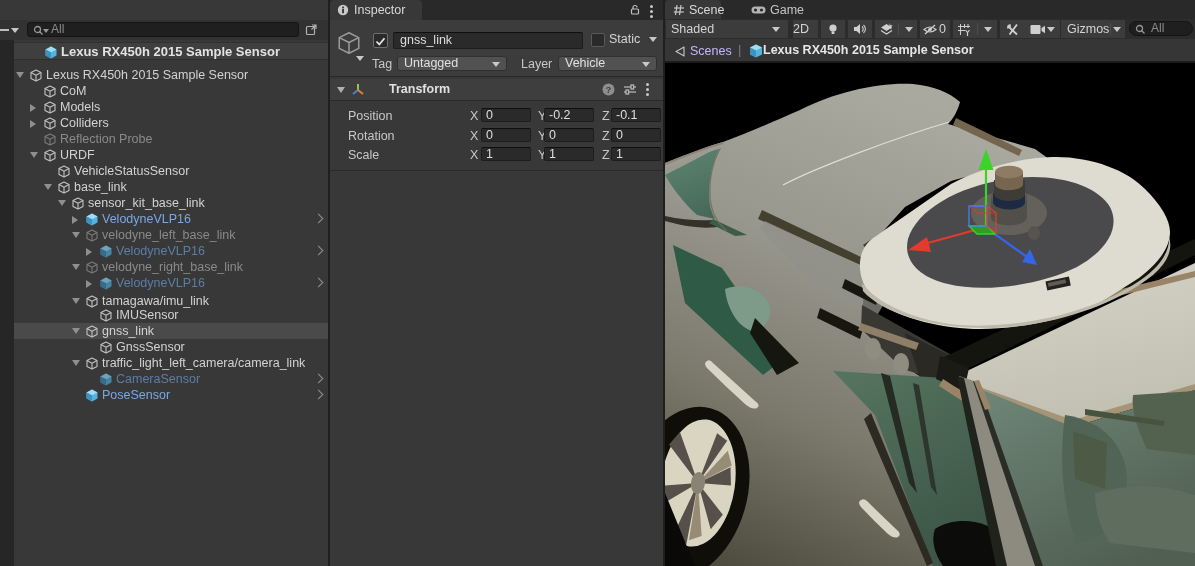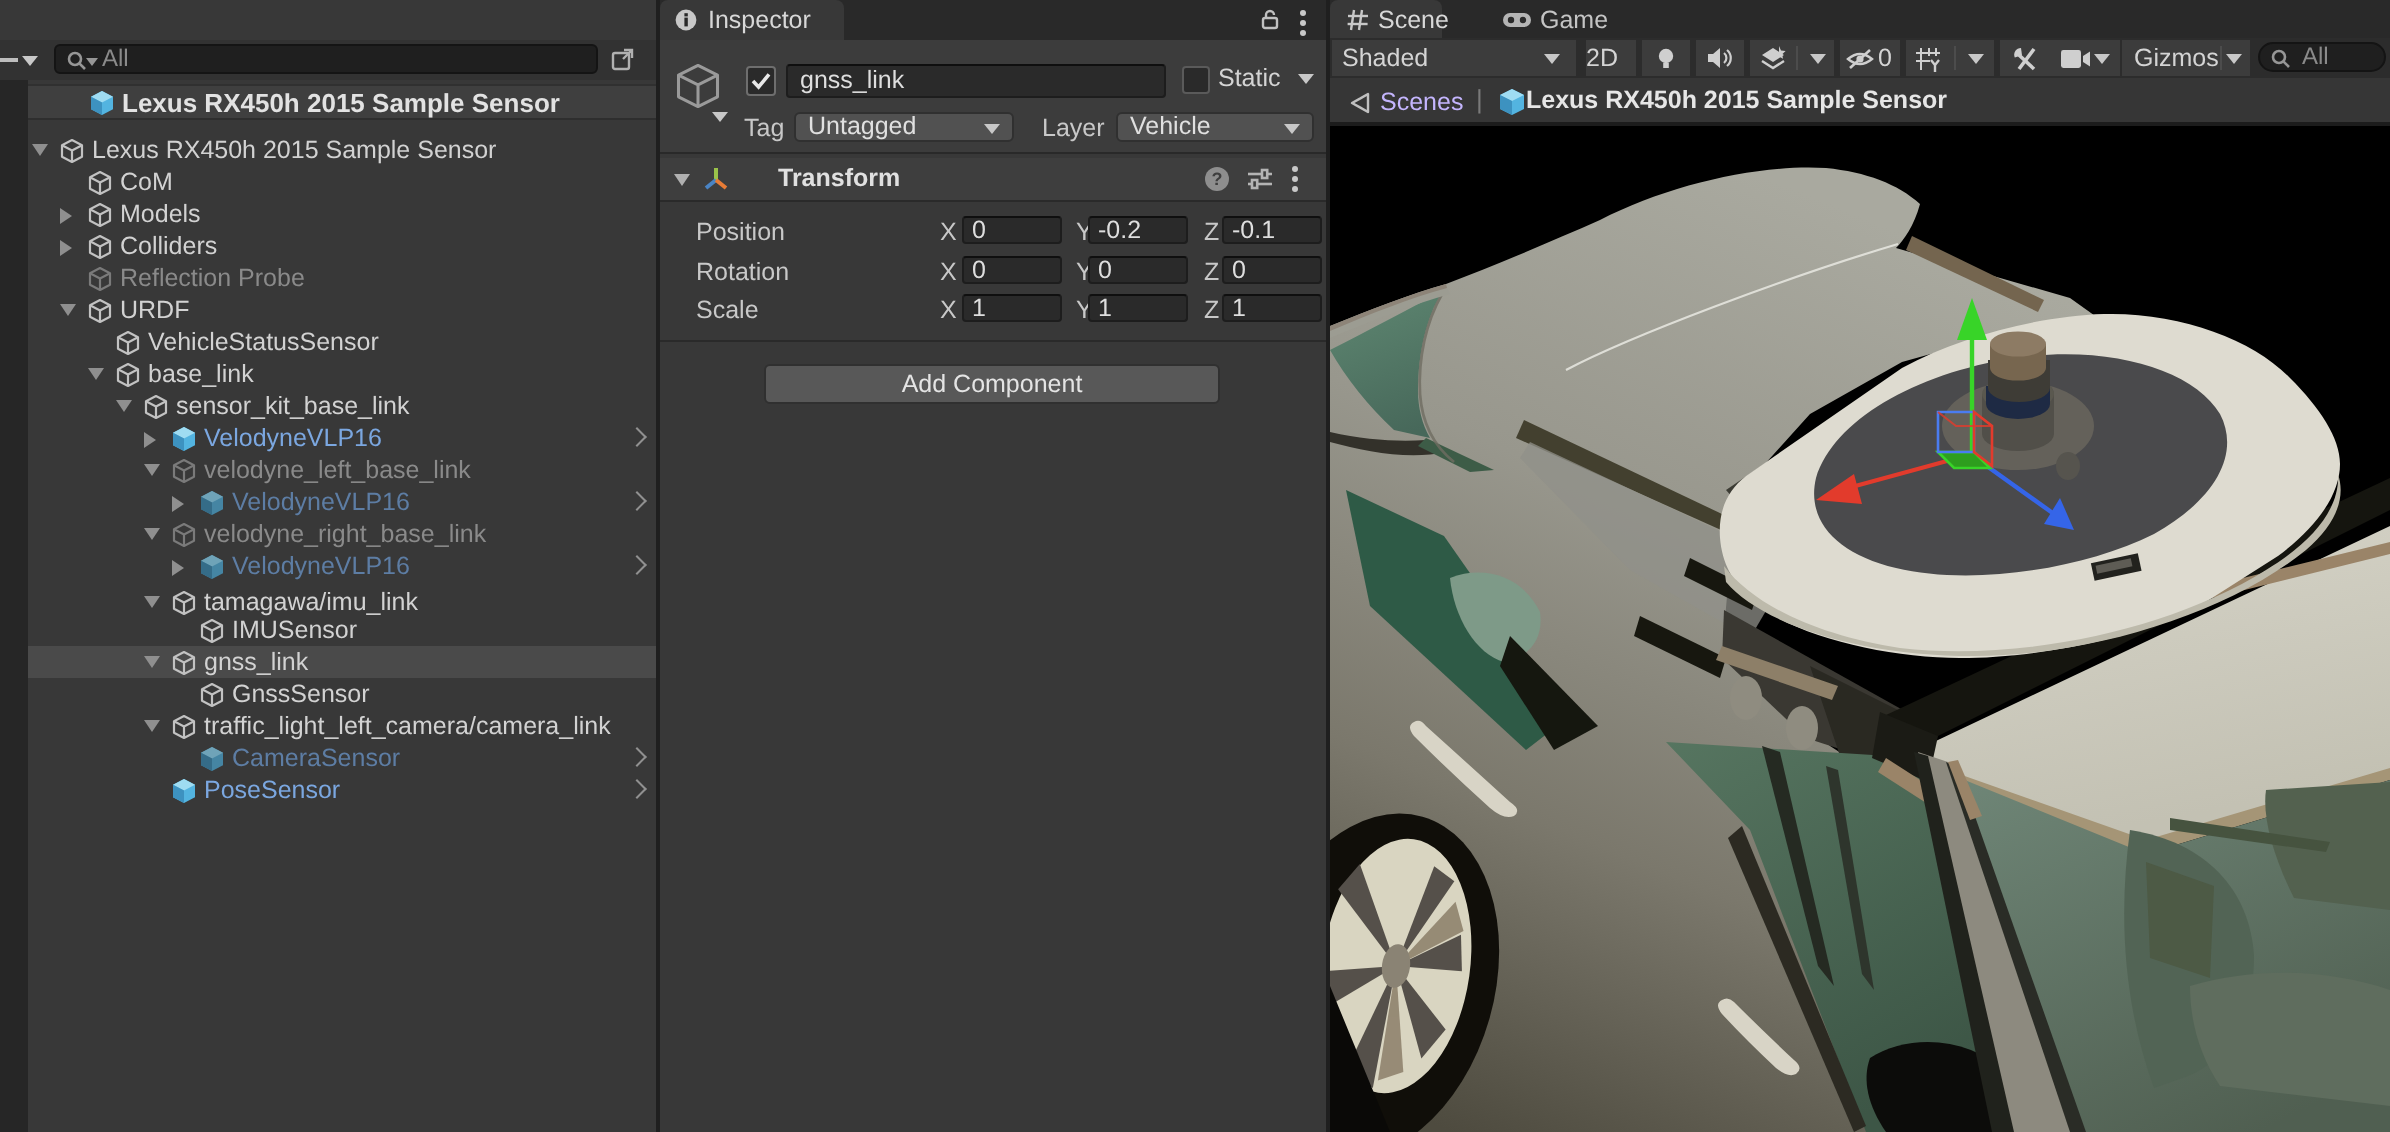--- a/index.html
+++ b/index.html
@@ -397,21 +397,20 @@
    <div class="field" style="left:281px;top:127.5px;width:50px;height:14px;line-height:12px;padding-left:4px;">0</div>
         <div class="ilabel" style="left:18px;top:148px;">Scale</div>
         <div class="ilabel" style="left:140px;top:148px;">X</div>
    <div class="field" style="left:151px;top:147px;width:50px;height:14px;line-height:12px;padding-left:4px;">1</div>
         <div class="ilabel" style="left:208px;top:148px;">Y</div>
    <div class="field" style="left:214px;top:147px;width:50px;height:14px;line-height:12px;padding-left:4px;">1</div>
         <div class="ilabel" style="left:272px;top:148px;">Z</div>
    <div class="field" style="left:281px;top:147px;width:50px;height:14px;line-height:12px;padding-left:4px;">1</div>
       </div>
   <div class="abs" style="left:0;top:170px;width:333px;height:1px;background:#2a2a2a;"></div>
-  <div id="addcomp">Add Component</div>
 </div>
 <div class="vborder" style="left:663px;"></div>
 
 <div id="scenep">
   <div class="tabbar" style="left:0;width:530px;">
     <div class="tab" style="left:0;width:56px;padding-left:24px;">Scene</div>
     <svg class="abs" style="left:8px;top:4px;" width="12" height="12" viewBox="0 0 12 12">
       <g stroke="#c8c8c8" stroke-width="1.2">
         <line x1="4" y1="1" x2="2.5" y2="11"></line>
             <line x1="8" y1="1" x2="6.5" y2="11"></line>

